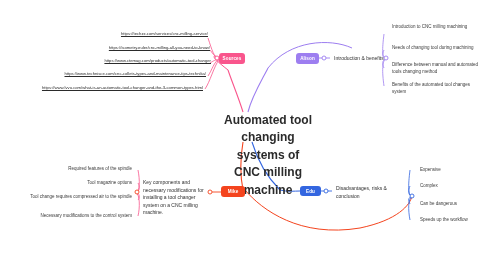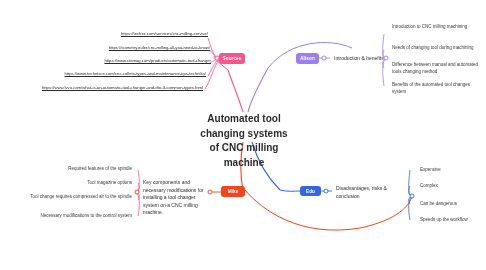--- a/index.html
+++ b/index.html
@@ -7,24 +7,24 @@
     width: 486px; height: 270px;
     background: #ffffff;
     font-family: "Liberation Sans", sans-serif;
     overflow: hidden;
   }
   #map { position: relative; width: 486px; height: 270px; }
   #wires { position: absolute; top: 0; left: 0; width: 486px; height: 270px; }
 
   .center-title {
     position: absolute;
-    left: 198px; top: 112px;
+    left: 222px; top: 112px;
     width: 92px;
     text-align: center;
-    font-size: 10px;
+    font-size: 12px;
     font-weight: bold;
     line-height: 1.45;
     color: #2b2b2b;
   }
 
   .badge {
     position: absolute;
     border-radius: 3px;
     font-size: 4.6px;
     font-weight: bold;

